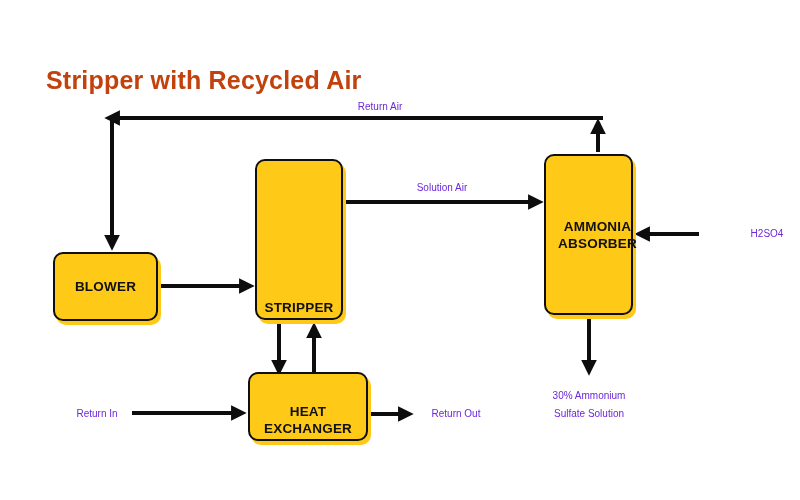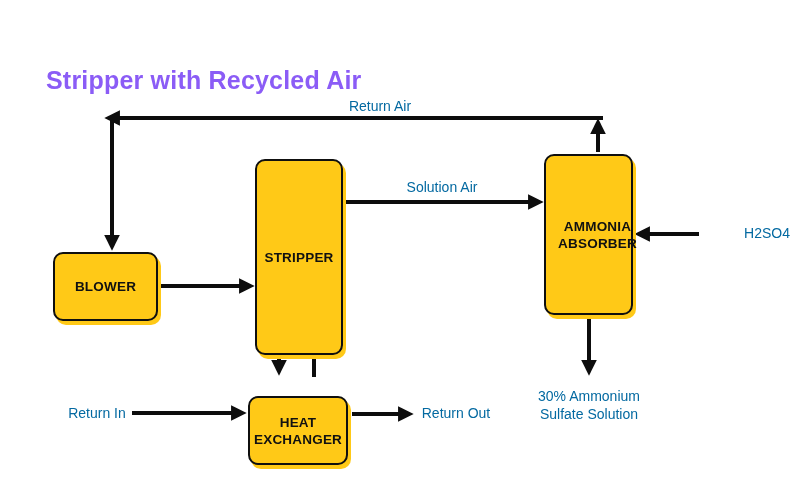--- a/index.html
+++ b/index.html
@@ -15,21 +15,21 @@
     background: #ffffff;
     overflow: hidden;
   }
   .diagram-title {
     position: absolute;
     left: 46px;
     top: 49px;
     font-size: 25px;
     font-weight: 800;
     letter-spacing: 0.2px;
-    color: #8b5cf6;
+    color: #c2410c;
     white-space: nowrap;
   }
   .edges-svg {
     position: absolute;
     left: 0;
     top: 0;
     width: 800px;
     height: 500px;
   }
   .edges-svg line {
@@ -48,28 +48,28 @@
     text-align: center;
     box-sizing: border-box;
     font-weight: 700;
     font-size: 13.5px;
     line-height: 17px;
     color: #111111;
     letter-spacing: 0.2px;
     padding: 2px;
   }
   .node-blower       { left: 53px;  top: 252px; width: 105px; height: 69px; border-radius: 10px; }
-  .node-stripper     { left: 255px; top: 159px; width: 88px;  height: 196px; }
+  .node-stripper     { left: 255px; top: 159px; width: 88px;  height: 161px; align-items: flex-end; }
   .node-absorber     { left: 544px; top: 154px; width: 89px;  height: 161px; padding-left: 20px; }
-  .node-heat-exch    { left: 248px; top: 396px; width: 100px; height: 69px; }
+  .node-heat-exch    { left: 248px; top: 372px; width: 120px; height: 69px; align-items: flex-end; }
   .flow-label {
     position: absolute;
     transform: translate(-50%, -50%);
-    font-size: 14px;
-    color: #0369a1;
+    font-size: 10px;
+    color: #6d28d9;
     white-space: nowrap;
     text-align: center;
   }
   .lbl-return-air  { left: 380px; top: 106px; }
   .lbl-recycled-air{ left: 442px; top: 187px; }
   .lbl-h2so4       { left: 727px; top: 233px; margin-left: 40px; }
   .lbl-water-in    { left: 97px;  top: 413px; }
   .lbl-water-out   { left: 456px; top: 413px; }
   .lbl-product     { left: 589px; top: 405px; line-height: 18px; white-space: normal; width: 140px; }
 </style>

